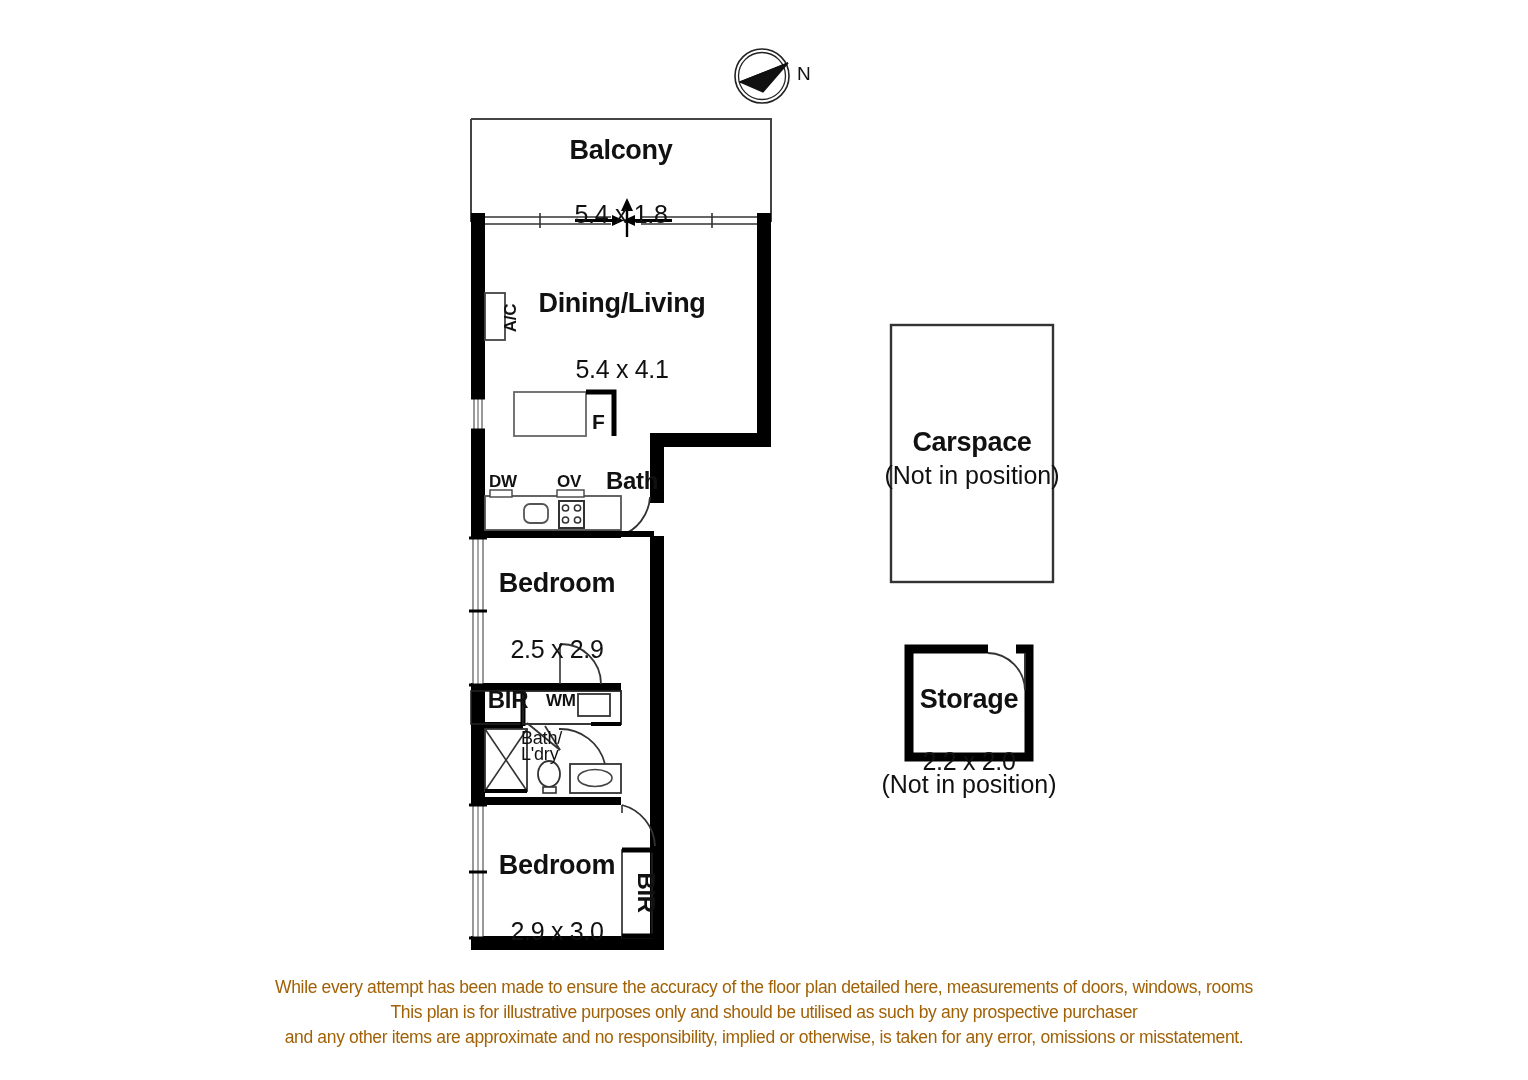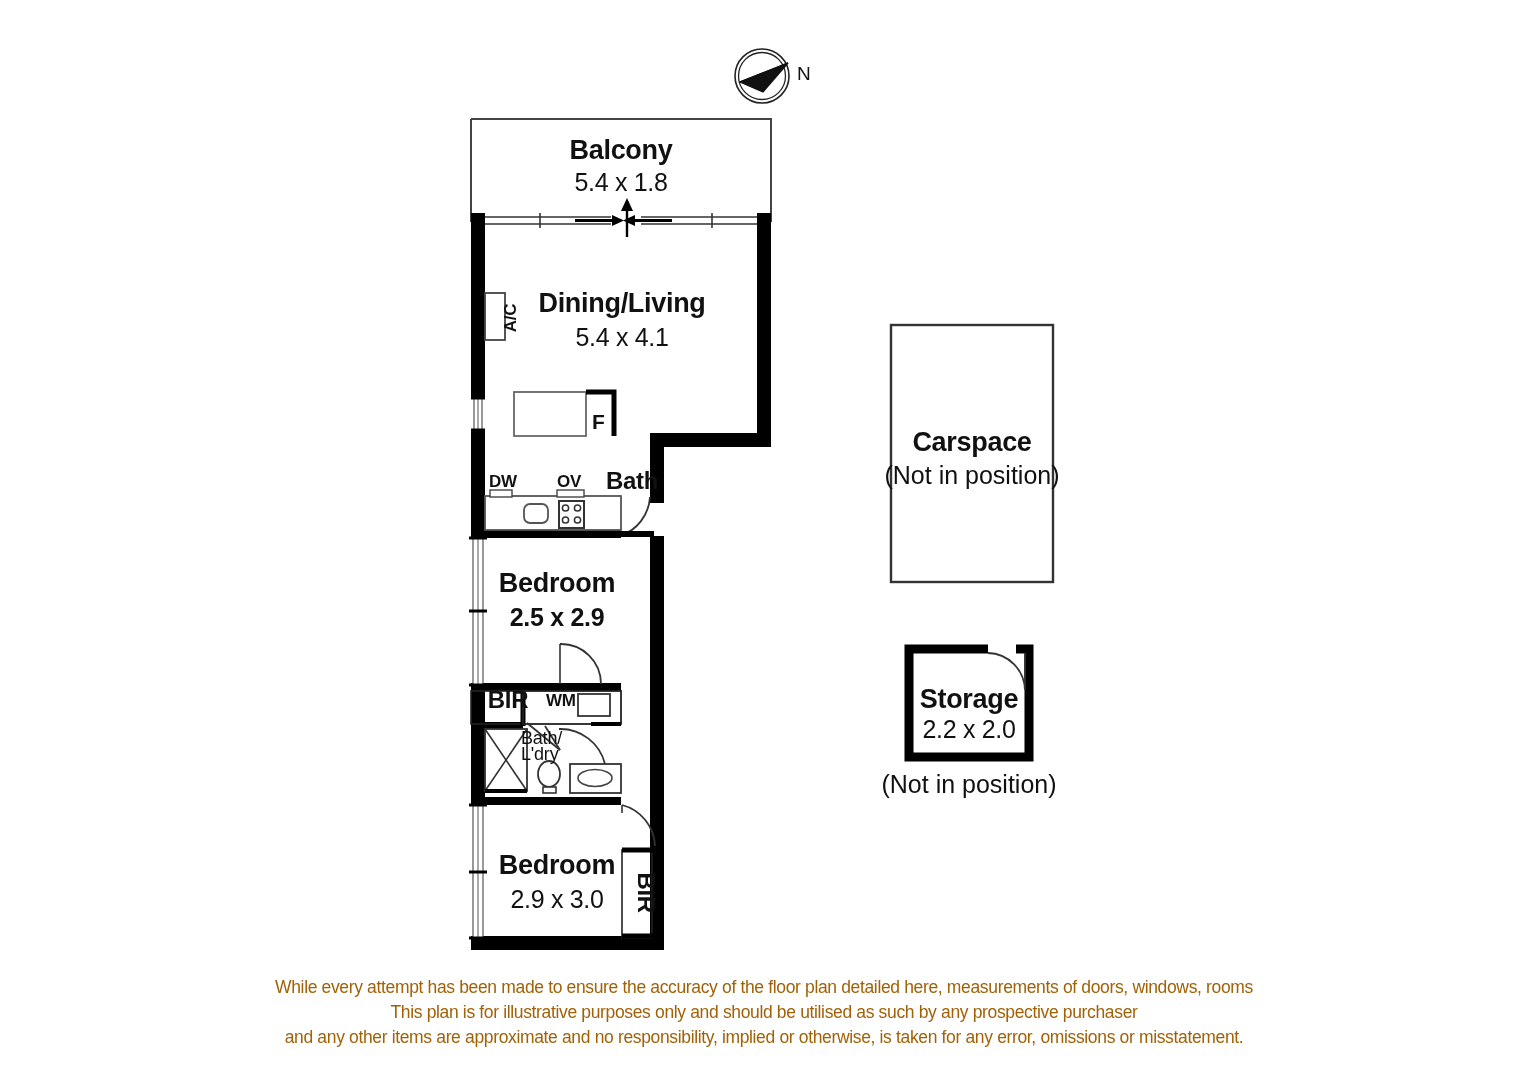--- a/index.html
+++ b/index.html
@@ -31,20 +31,21 @@
   }
   .room-name {
     font-size: 27px;
     font-weight: 700;
     letter-spacing: -0.3px;
   }
   .room-dim {
     font-size: 25px;
     font-weight: 400;
     letter-spacing: -0.3px;
+    margin-top: 32px;
   }
   .small-label {
     font-size: 17px;
     font-weight: 600;
     letter-spacing: -0.2px;
   }
   .tiny-label {
     font-size: 18px;
     font-weight: 500;
     letter-spacing: -0.2px;
@@ -280,21 +281,21 @@
 
 <div class="txt small-label" style="left:592px; top:411px; font-size:21px;">F</div>
 
 <div class="txt small-label" style="left:489px; top:473px;">DW</div>
 
 <div class="txt small-label" style="left:557px; top:473px;">OV</div>
 
 <div class="txt room-name" style="left:606px; top:468px; font-size:24px;">Bath</div>
 
 <div class="txt room-name center" style="left:557px; top:569px;">Bedroom</div>
-<div class="txt room-dim center" style="left:557px; top:604px;font-weight:bold;">2.5 x 2.9</div>
+<div class="txt room-dim center" style="left:557px; top:604px;">2.5 x 2.9</div>
 
 <div class="txt room-name center" style="left:508px; top:687px; font-size:24px;">BIR</div>
 
 <div class="txt small-label" style="left:546px; top:692px;">WM</div>
 
 <div class="txt tiny-label" style="left:521px; top:729px;">Bath/</div>
 <div class="txt tiny-label" style="left:521px; top:745px;">L'dry</div>
 
 <div class="txt room-name center" style="left:557px; top:851px;">Bedroom</div>
 <div class="txt room-dim center" style="left:557px; top:886px;">2.9 x 3.0</div>

